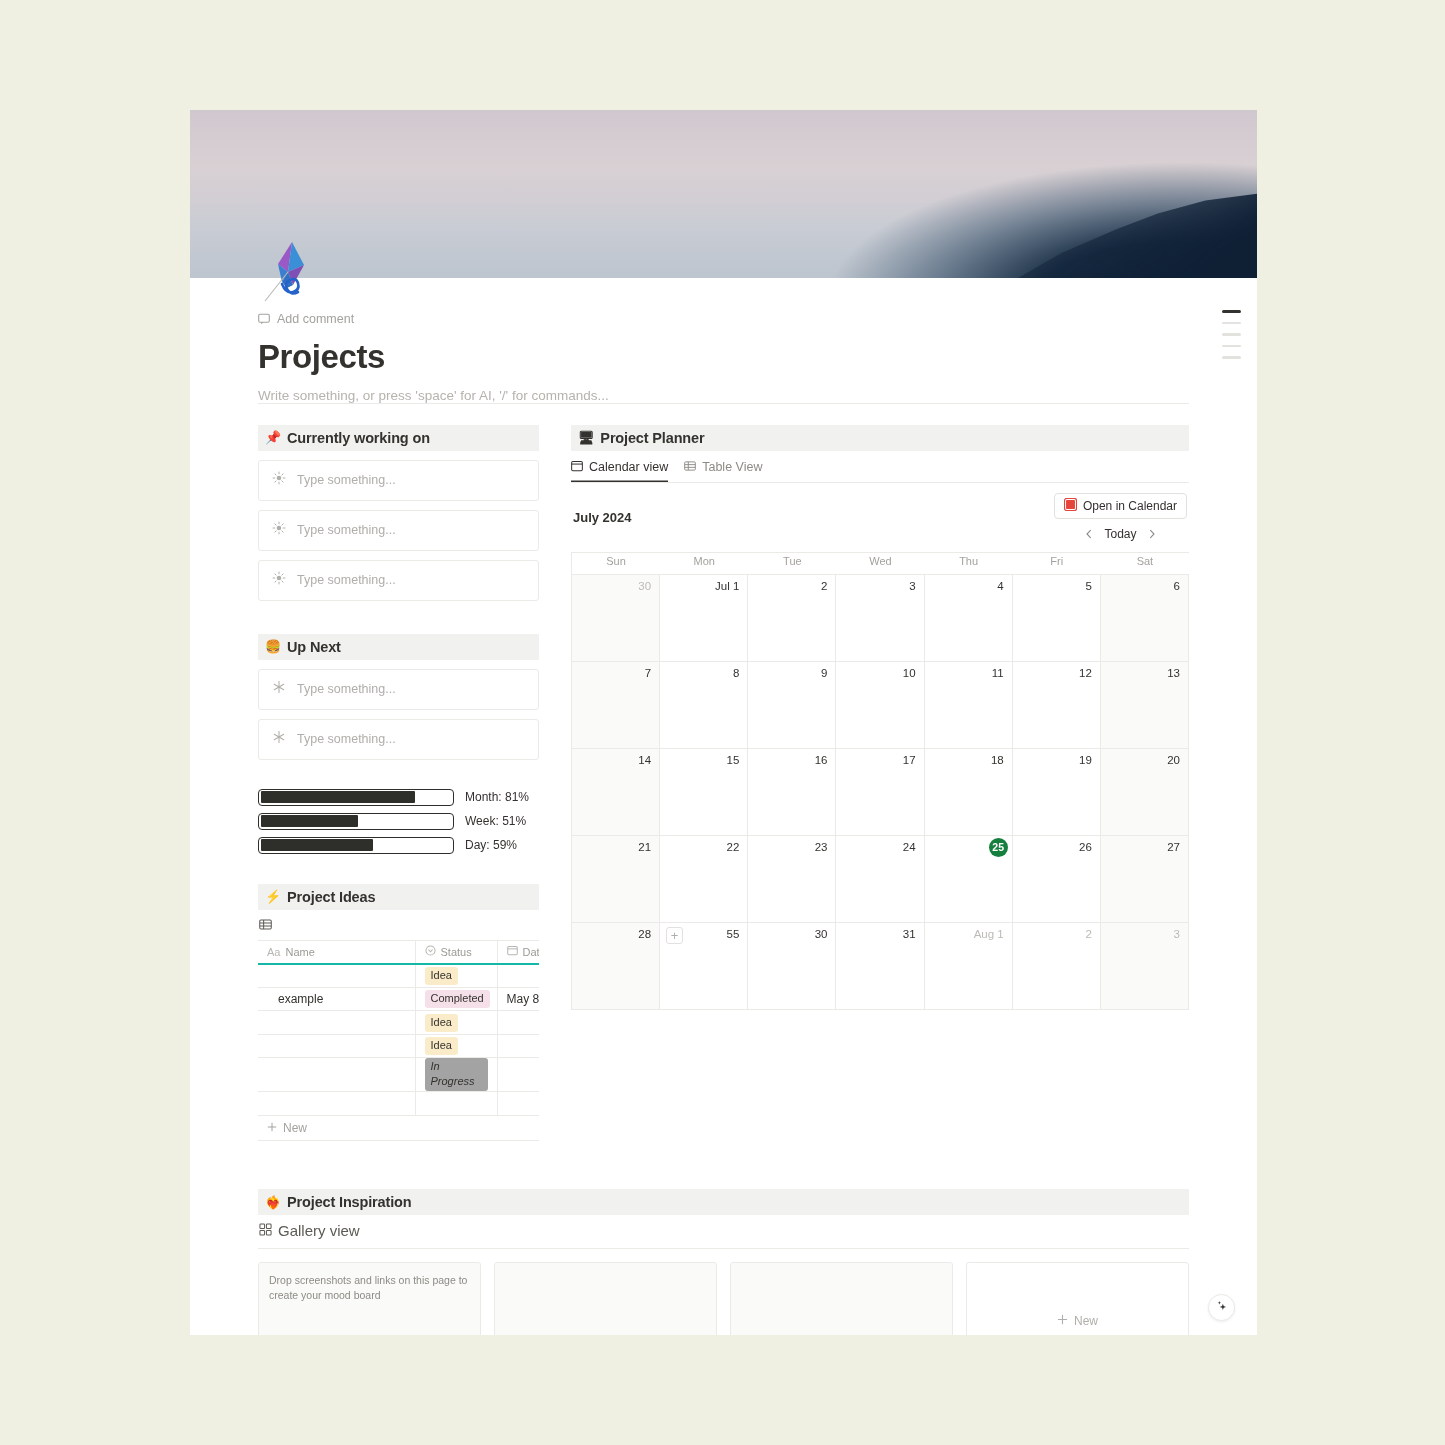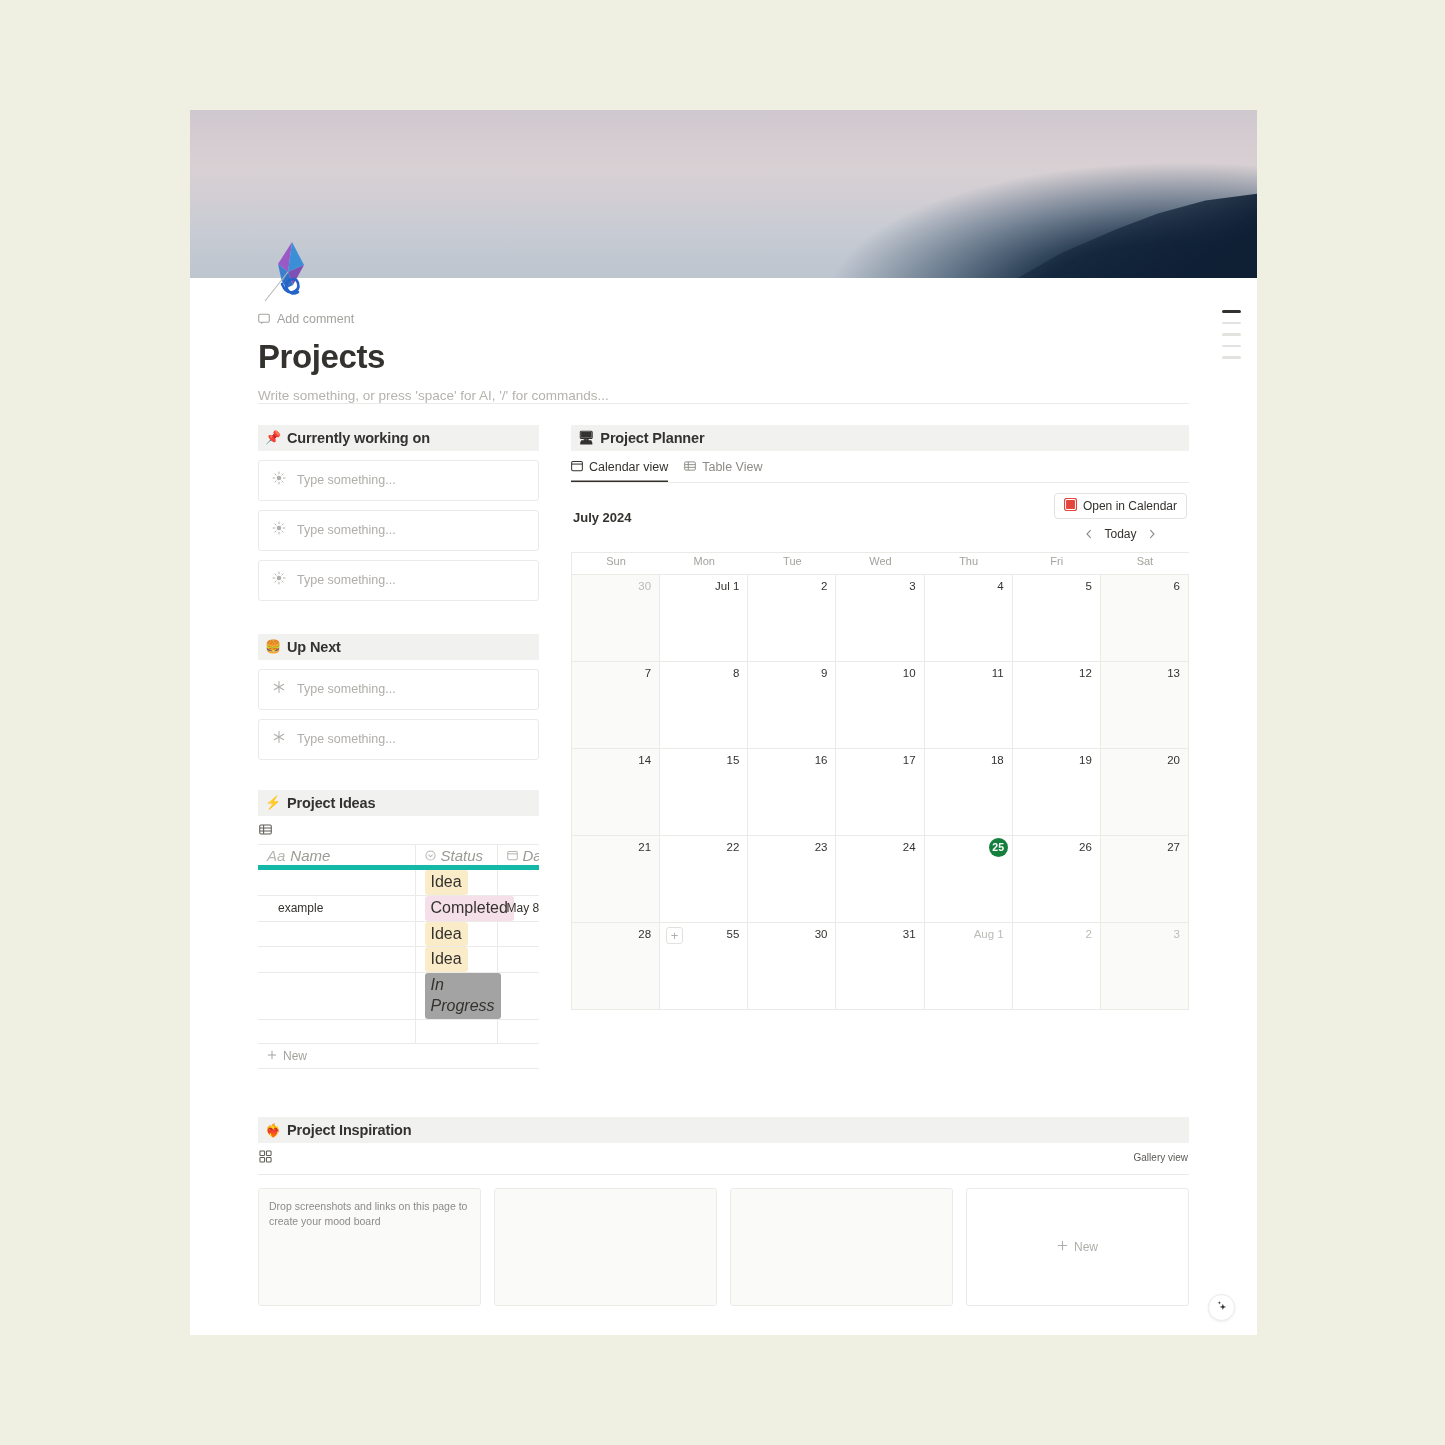--- a/index.html
+++ b/index.html
@@ -135,55 +135,54 @@
     padding: 1.5px;
     overflow: hidden;
   }
   .bar-fill { height: 100%; background: #2e2e2b; border-radius: 1px; }
   .bar-label { font-size: 12px; color: #34322e; white-space: nowrap; }
 
   
   .db-viewbar {
     display: flex; align-items: center; gap: 6px;
     padding: 7px 1px 6px 1px;
-    font-size: 10px; color: #5c5a55; justify-content: space-between;
+    font-size: 15px; color: #5c5a55;
   }
   .ideas-wrap { overflow: hidden; }
   .ideas-table {
     border-collapse: collapse;
     table-layout: fixed;
     width: 345px;
     font-size: 12px;
   }
   .ideas-table th, .ideas-table td {
     border-top: 1px solid #eceae6;
     border-right: 1px solid #eceae6;
     height: 23.5px;
     padding: 0 9px;
     text-align: left;
     vertical-align: middle;
     font-weight: normal;
   }
   .ideas-table th {
     color: #9b9a95;
-    font-size: 15px;
-    border-bottom: 5px solid #14b8a6;
-    font-style: italic;
+    font-size: 11px;
+    border-bottom: 2px solid #14b8a6;
   }
   .ideas-table th .hc { display: inline-flex; align-items: center; gap: 5px; }
   .ideas-table td.nm { color: #34322e; padding-left: 20px; }
   .ideas-table td.dt { color: #34322e; white-space: nowrap; }
   .col-name { width: 157px; }
   .col-status { width: 82px; }
   .col-date { width: 106px; }
   .pill {
     display: inline-block;
     padding: 1px 6px 2px 6px;
     border-radius: 3px;
-    font-size: 16px;
+    font-size: 11px;
     line-height: 1.35;
     color: #34322e;
   }
   .pill-idea     { background: #fbecc9; }
   .pill-complete { background: #f5e0e9; }
   .pill-progress { background: #a3a3a3; font-style: italic; }
 
   .new-row {
     display: flex; align-items: center; gap: 6px;
     border-top: 1px solid #eceae6;
@@ -477,20 +476,40 @@
               <g stroke="#b0aeaa" stroke-width="1.2" stroke-linecap="round">
                 <path d="M8 1.8 V14.2"></path>
                   <path d="M2.6 4.9 L13.4 11.1"></path>
                   <path d="M13.4 4.9 L2.6 11.1"></path>
               </g>
             </svg>
           </span>
           <span class="ph">Type something...</span>
         </div>
 
+        <div class="bars">
+          <div class="bar-row">
+            <div class="bar-track">
+              <div class="bar-fill" id="bar0" style="width: 81%;"></div>
+            </div>
+            <span class="bar-label">Month: 81%</span>
+          </div>
+          <div class="bar-row">
+            <div class="bar-track">
+              <div class="bar-fill" id="bar1" style="width: 51%;"></div>
+            </div>
+            <span class="bar-label">Week: 51%</span>
+          </div>
+          <div class="bar-row">
+            <div class="bar-track">
+              <div class="bar-fill" id="bar2" style="width: 59%;"></div>
+            </div>
+            <span class="bar-label">Day: 59%</span>
+          </div>
+        </div>
 
         <div class="sec-head" style="margin-top:30px">
           <span class="emo">⚡</span>
           <span>Project Ideas</span>
         </div>
 
         <div class="db-viewbar">
           <span>
             <svg width="13" height="13" viewBox="0 0 14 14">
               <rect x="0.8" y="2.2" width="12.4" height="9.6" rx="1.2" fill="none" stroke="#5c5a55" stroke-width="1.1"></rect>

